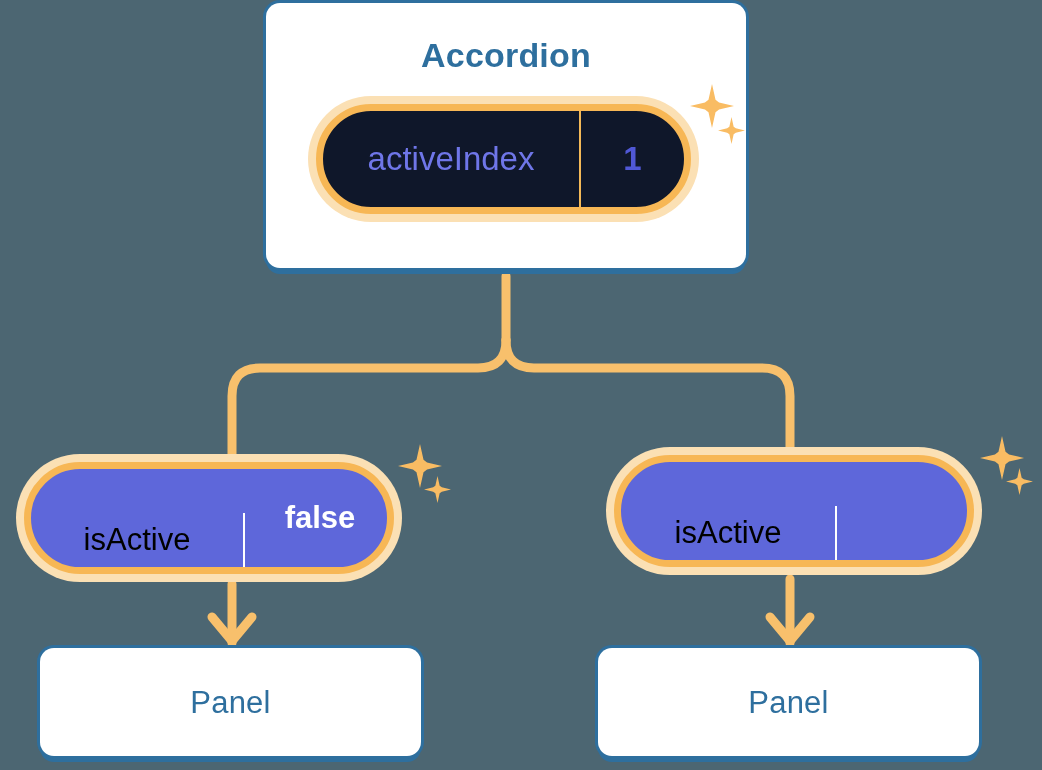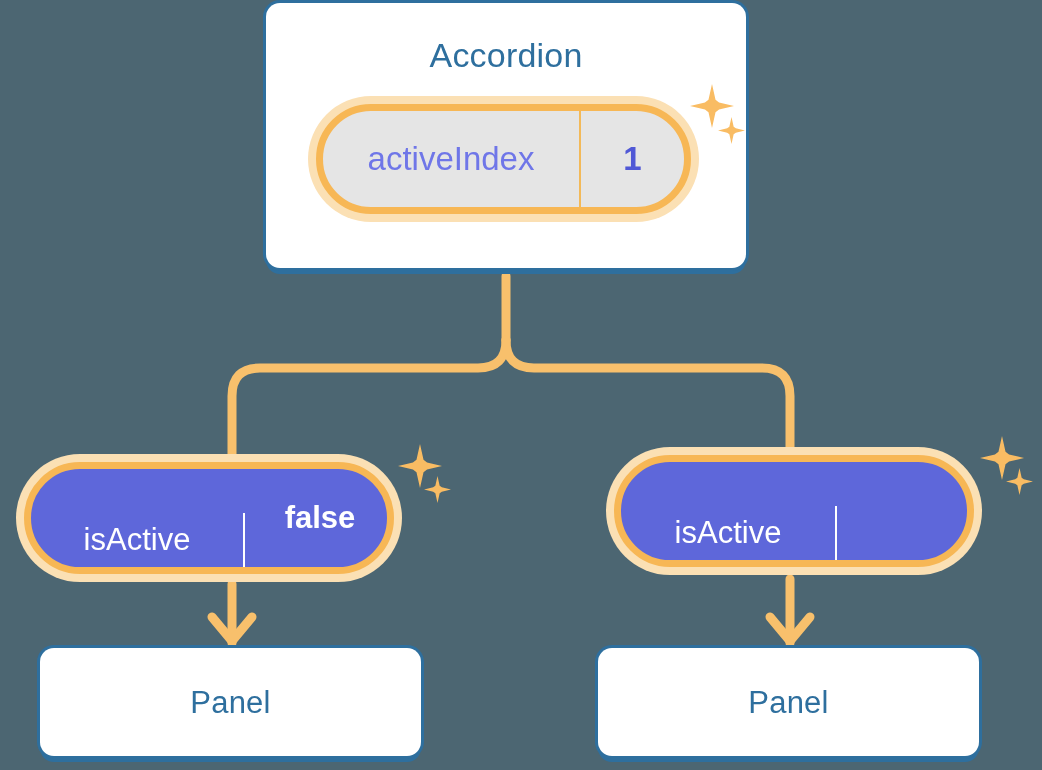--- a/index.html
+++ b/index.html
@@ -49,21 +49,21 @@
   .card-title {
     position: absolute;
     left: 0;
     right: 0;
     text-align: center;
     color: #2e6f9e;
     font-size: 34px;
     font-weight: 400;
     letter-spacing: 0.2px;
   }
-  #accordion-card .card-title { top: 33px; }
+  #accordion-card .card-title { top: 33px; font-weight: bold; }
 
   .panel-card {
     width: 381px;
     height: 108px;
   }
   #panel-left  { left: 40px;  top: 648px; }
   #panel-right { left: 598px; top: 648px; }
   .panel-card .card-title {
     top: 50%;
     transform: translateY(-50%);
@@ -94,42 +94,42 @@
   }
 
   
   #pill-active-index {
     left: 316px;
     top: 104px;
   }
   #pill-active-index .pill {
     width: 375px;
     height: 110px;
-    background: #e5e5e5;
+    background: #0f172a;
   }
   #pill-active-index .seg-key {
     width: 258px;
     color: #6f76e8;
     font-size: 33px;
     border-right: 2px solid #f3b958;
   }
   #pill-active-index .seg-val {
     flex: 1;
     color: #5058d6;
     font-size: 33px;
     font-weight: bold;
   }
 
   
   .pill-state .pill {
     height: 112px;
     background: #5e67da;
   }
   .pill-state .seg-key {
-    color: #ffffff;
+    color: #000000;
     font-size: 31px;
     border-right: 2px solid #ffffff;
     margin-top: 44px;
   }
   .pill-state .seg-val {
     color: #ffffff;
     font-size: 31px;
     font-weight: bold;
   }
 

